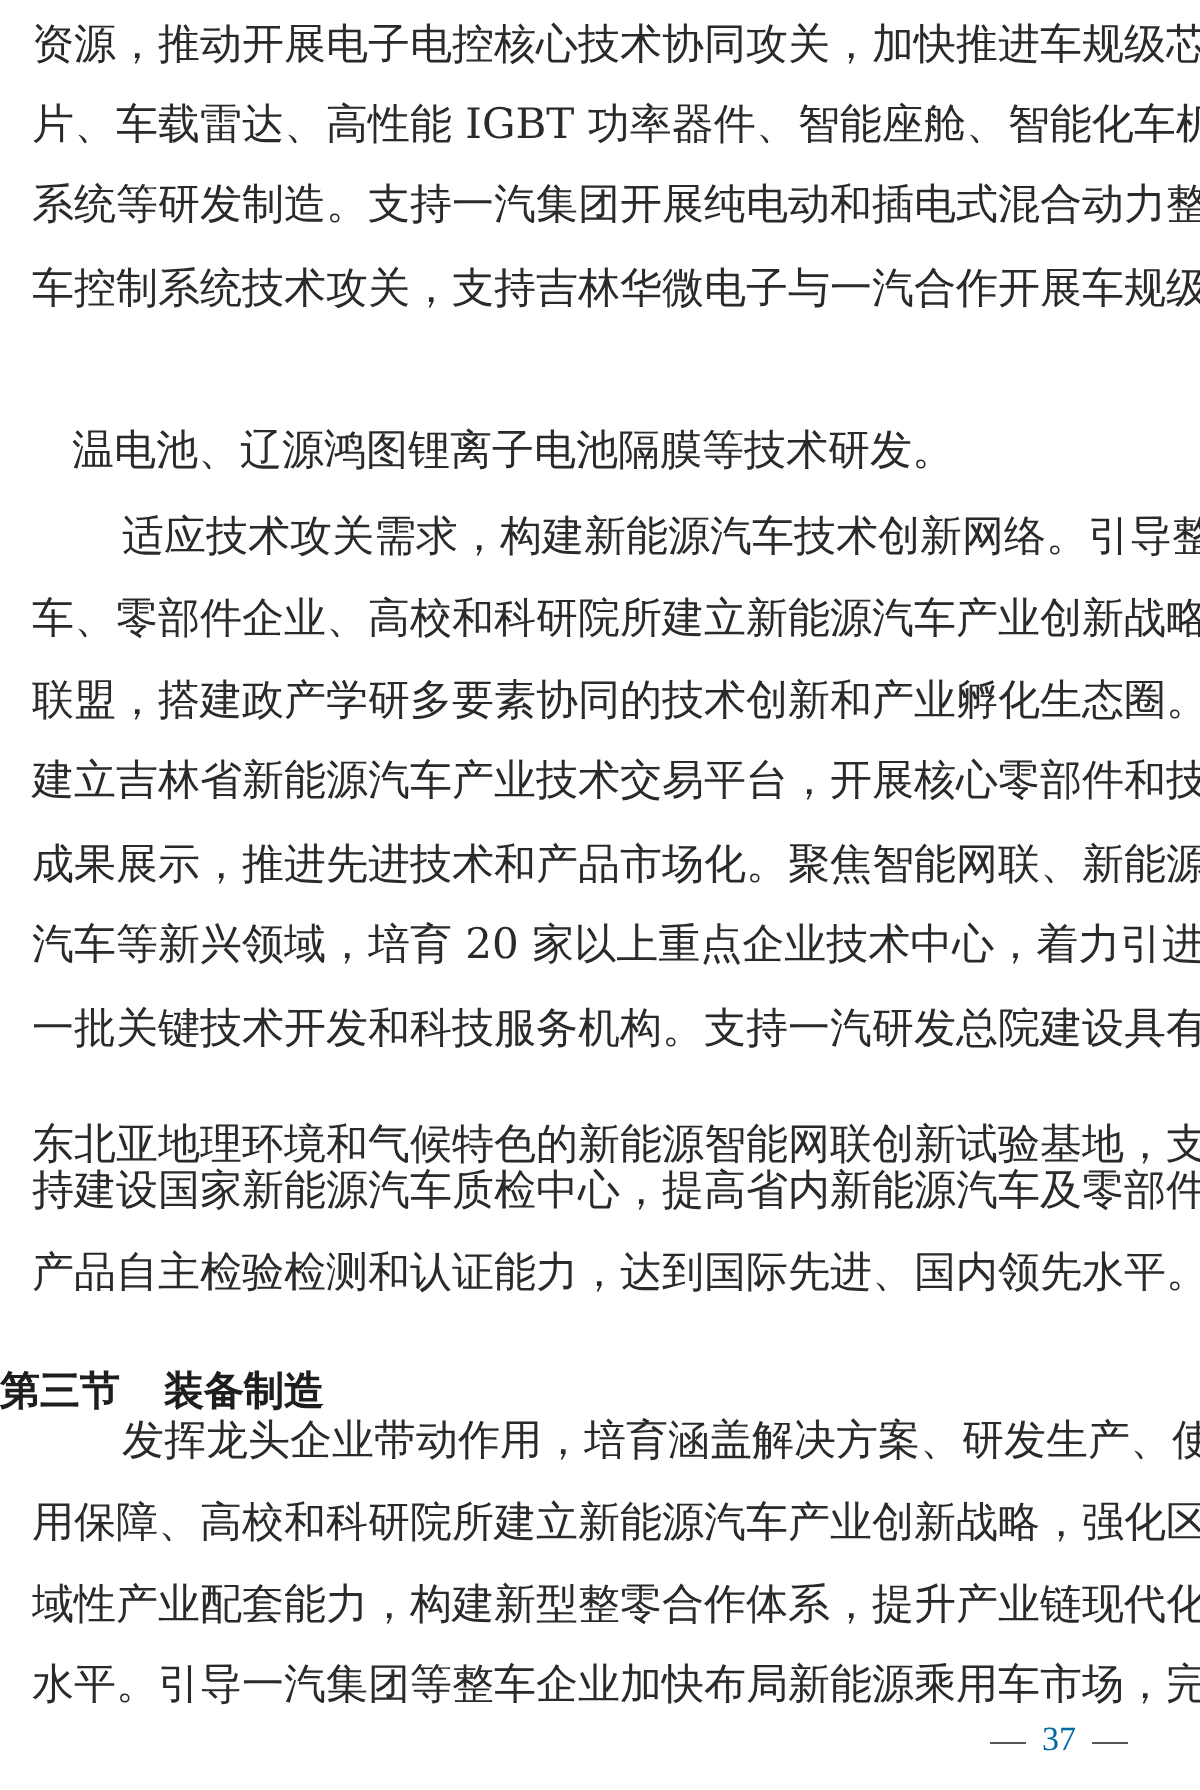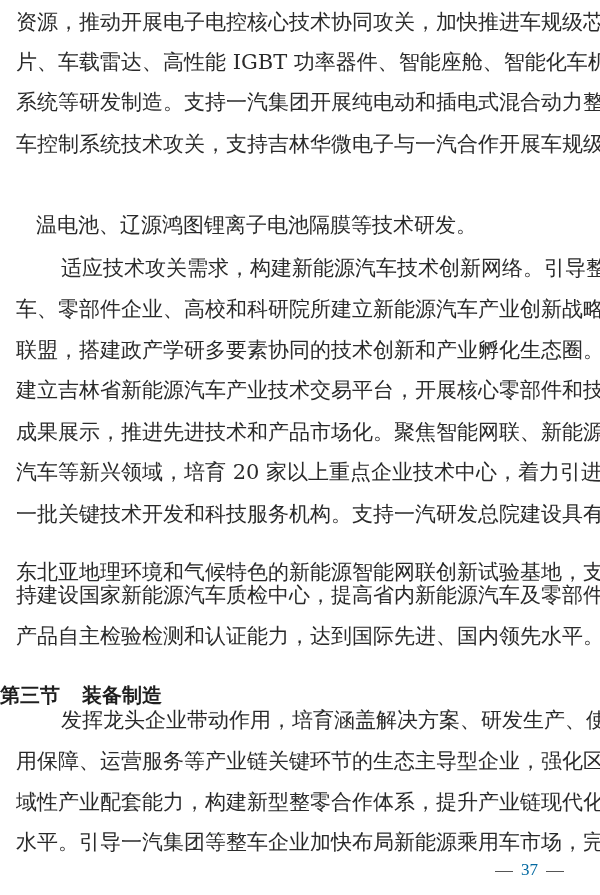--- a/index.html
+++ b/index.html
@@ -40,20 +40,20 @@
   <div class="line" style="top:552px">东北亚地理环境和气候特色的新能源智能网联创新试验基地，支</div>
   <div class="line" style="top:575px">持建设国家新能源汽车质检中心，提高省内新能源汽车及零部件</div>
 
   <div class="line" style="top:616px">产品自主检验检测和认证能力，达到国际先进、国内领先水平。</div>
 
   <div class="heading">
     <span>第三节</span><span class="gap"></span><span>装备制造</span>
   </div>
 
   <div class="line indent" style="top:700px">发挥龙头企业带动作用，培育涵盖解决方案、研发生产、使</div>
-  <div class="line" style="top:741px">用保障、运营服务等产业链关键环节的生态主导型企业，强化区</div>
+  <div class="line" style="top:741px">用保障、高校和科研院所建立新能源汽车产业创新战略，强化区</div>
   <div class="line" style="top:782px">域性产业配套能力，构建新型整零合作体系，提升产业链现代化</div>
   <div class="line" style="top:822px">水平。引导一汽集团等整车企业加快布局新能源乘用车市场，完</div>
 
   <div class="pagenum">
     <span class="dash"></span><span>37</span><span class="dash"></span>
   </div>
 </div>
 
 </body></html>

